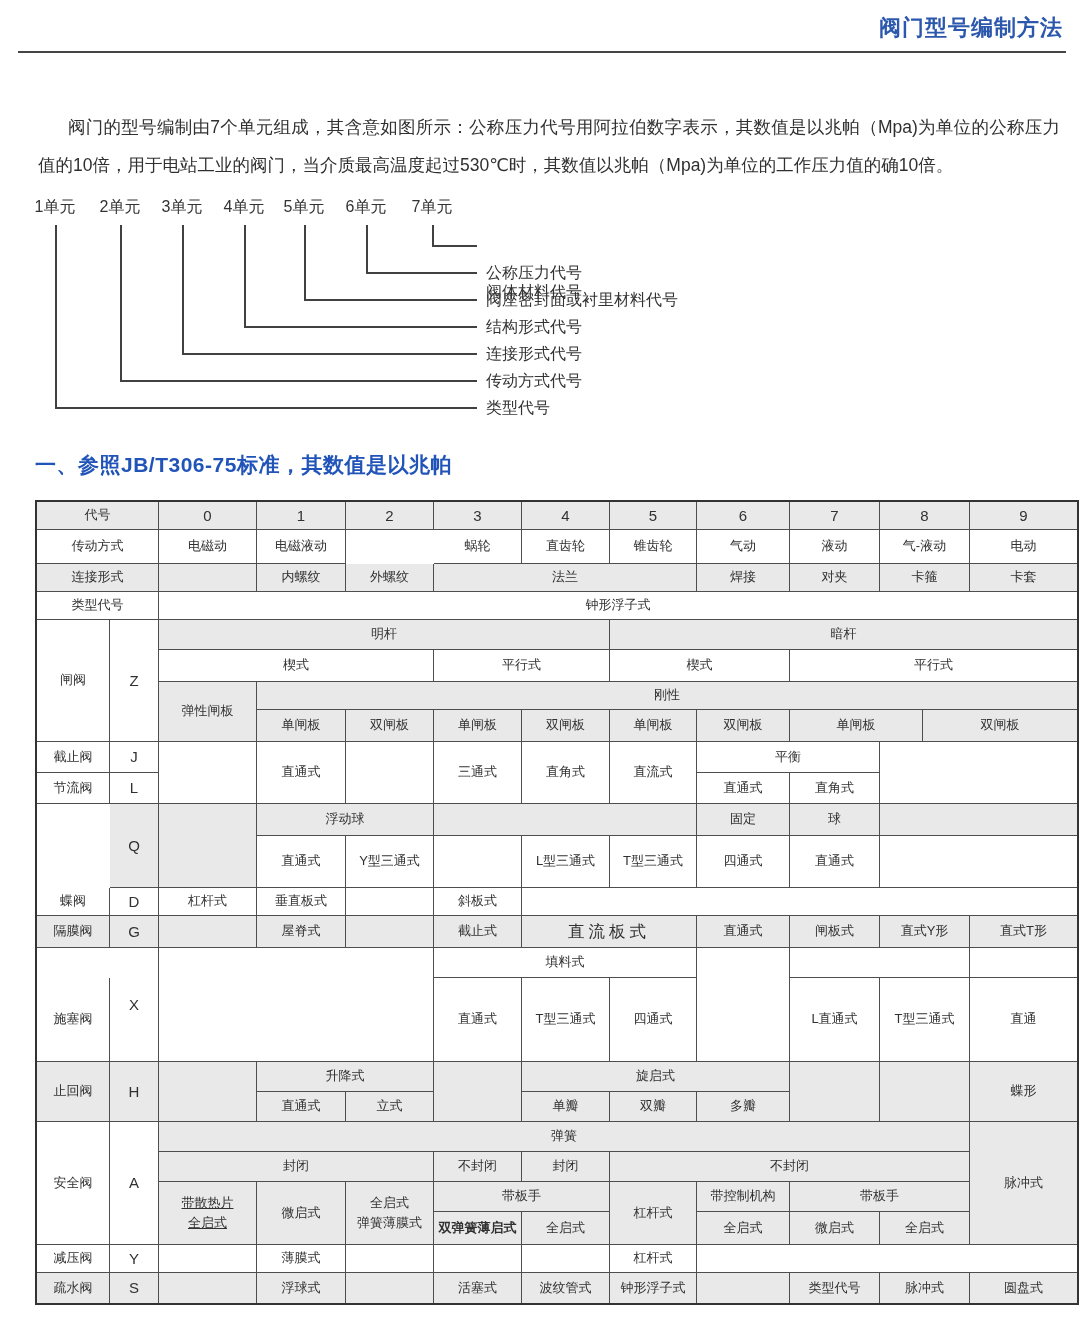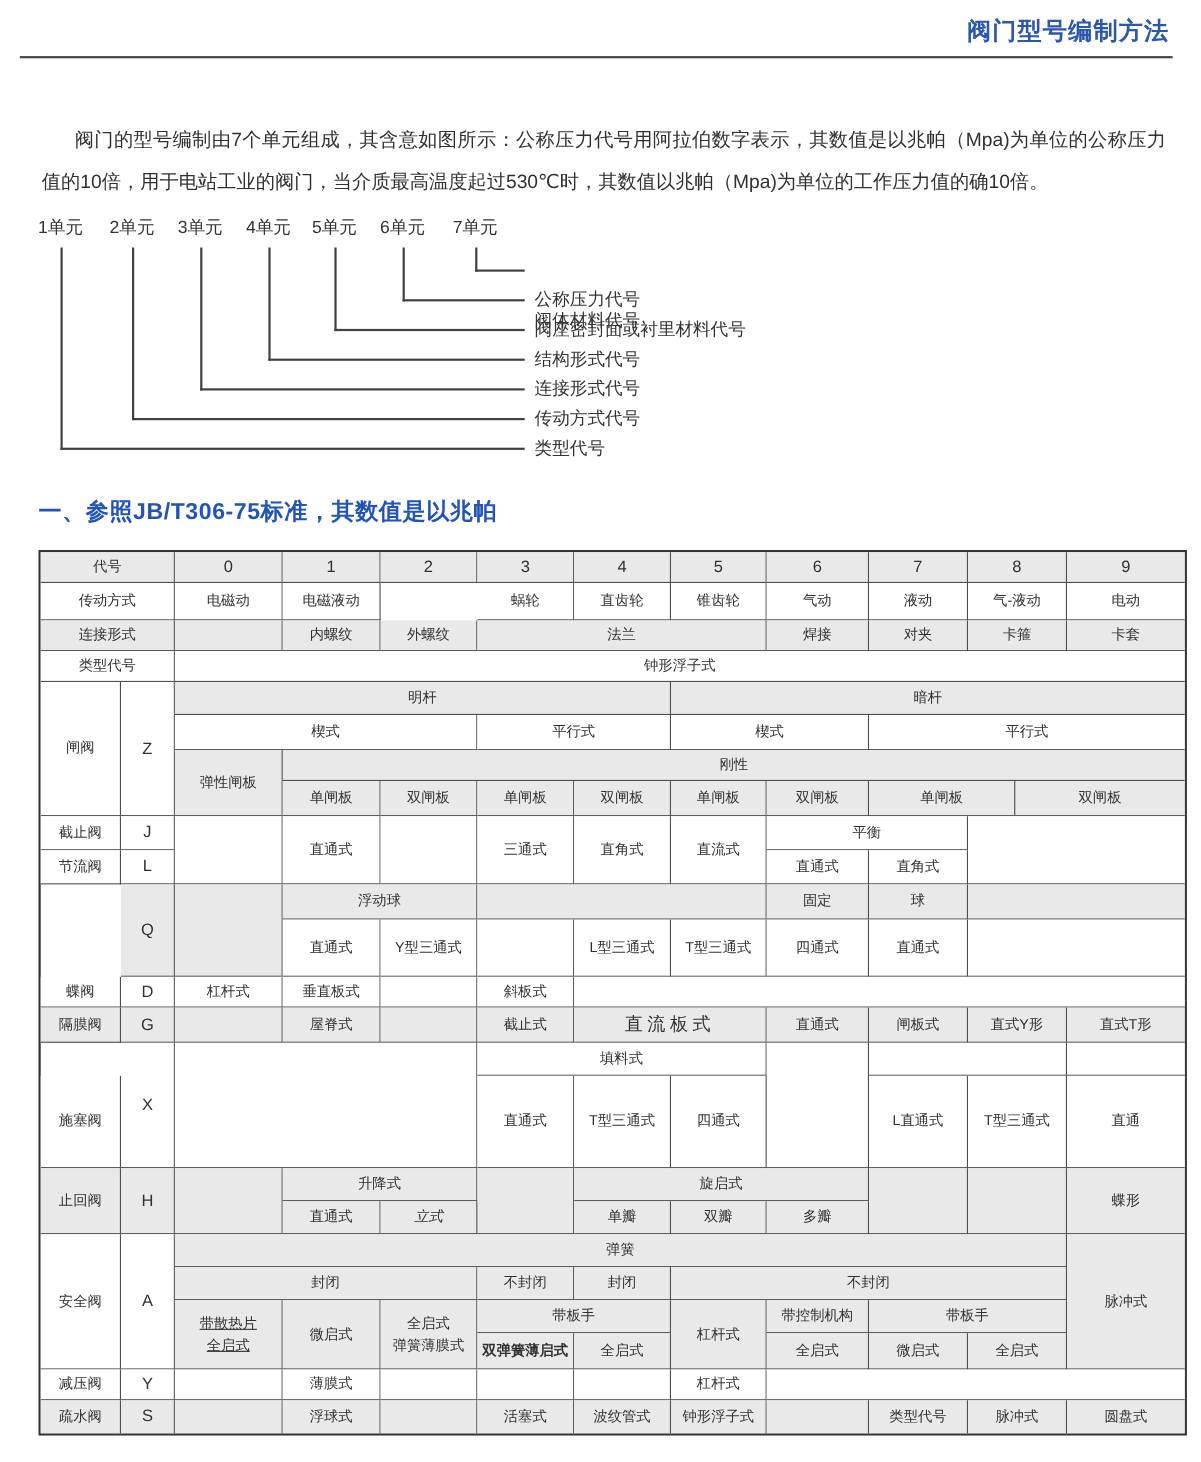--- a/index.html
+++ b/index.html
@@ -193,21 +193,21 @@
       <div class="cell g" style="grid-area: 17 / 1 / span 2 / span 1;">止回阀</div>
       <div class="cell g code" style="grid-area: 17 / 2 / span 2 / span 1;">H</div>
       <div class="cell g" style="grid-area: 17 / 3 / span 2 / span 1;"></div>
       <div class="cell g" style="grid-area: 17 / 4 / span 1 / span 2;">升降式</div>
       <div class="cell g" style="grid-area: 17 / 6 / span 2 / span 1;"></div>
       <div class="cell g" style="grid-area: 17 / 7 / span 1 / span 3;">旋启式</div>
       <div class="cell g" style="grid-area: 17 / 10 / span 2 / span 1;"></div>
       <div class="cell g" style="grid-area: 17 / 11 / span 2 / span 1;"></div>
       <div class="cell g" style="grid-area: 17 / 12 / span 2 / span 1; border-right: none;">蝶形</div>
       <div class="cell g" style="grid-area: 18 / 4 / span 1 / span 1;">直通式</div>
-      <div class="cell g" style="grid-area: 18 / 5 / span 1 / span 1; font-style: italic;">立式</div>
+      <div class="cell g" style="grid-area: 18 / 5 / span 1 / span 1;">立式</div>
       <div class="cell g" style="grid-area: 18 / 7 / span 1 / span 1;">单瓣</div>
       <div class="cell g" style="grid-area: 18 / 8 / span 1 / span 1;">双瓣</div>
       <div class="cell g" style="grid-area: 18 / 9 / span 1 / span 1;">多瓣</div>
       <div class="cell" style="grid-area: 19 / 1 / span 4 / span 1;">安全阀</div>
       <div class="cell code" style="grid-area: 19 / 2 / span 4 / span 1;">A</div>
       <div class="cell g" style="grid-area: 19 / 3 / span 1 / span 9;">弹簧</div>
       <div class="cell g" style="grid-area: 19 / 12 / span 4 / span 1; border-right: none;">脉冲式</div>
       <div class="cell g" style="grid-area: 20 / 3 / span 1 / span 3;">封闭</div>
       <div class="cell g" style="grid-area: 20 / 6 / span 1 / span 1;">不封闭</div>
       <div class="cell g" style="grid-area: 20 / 7 / span 1 / span 1;">封闭</div>

